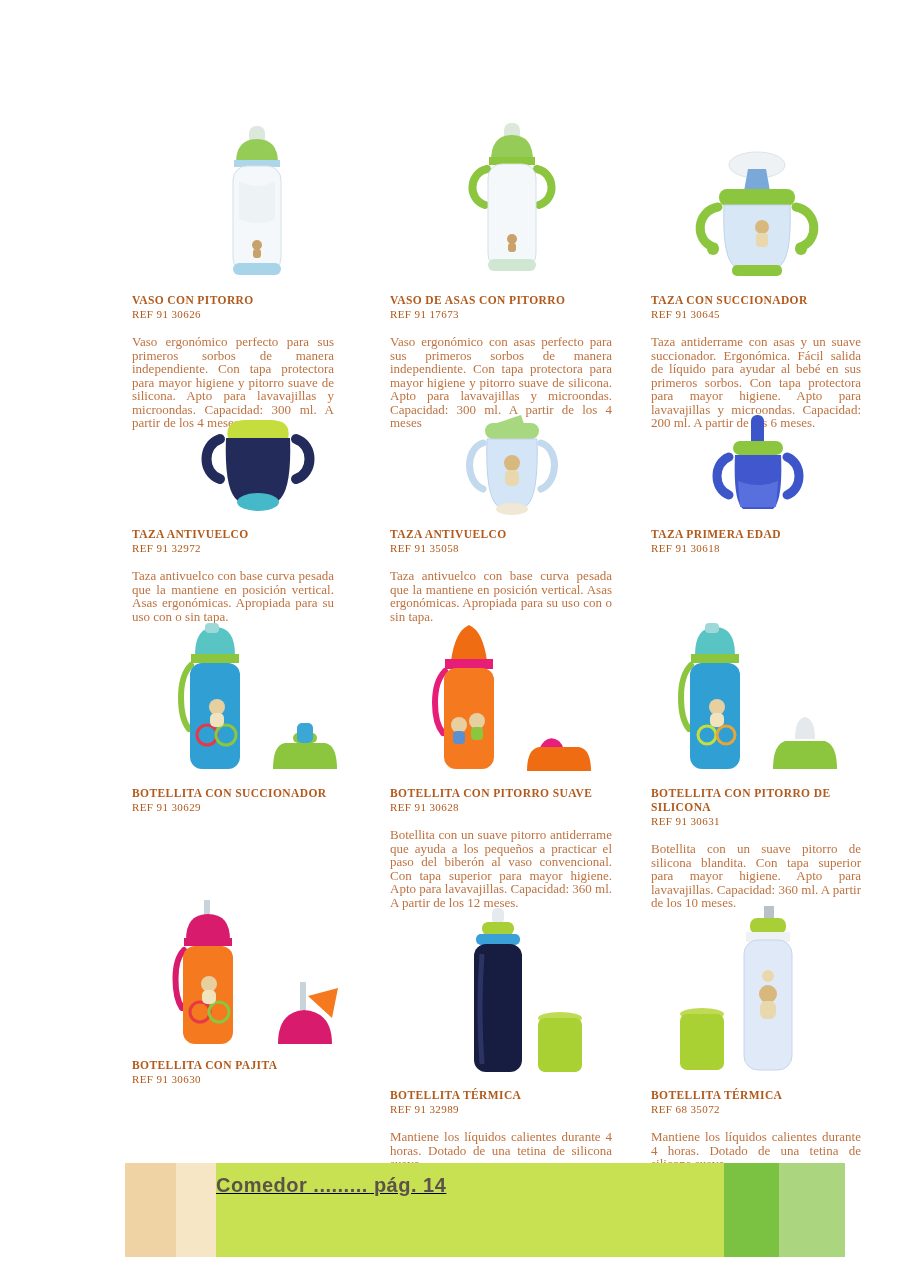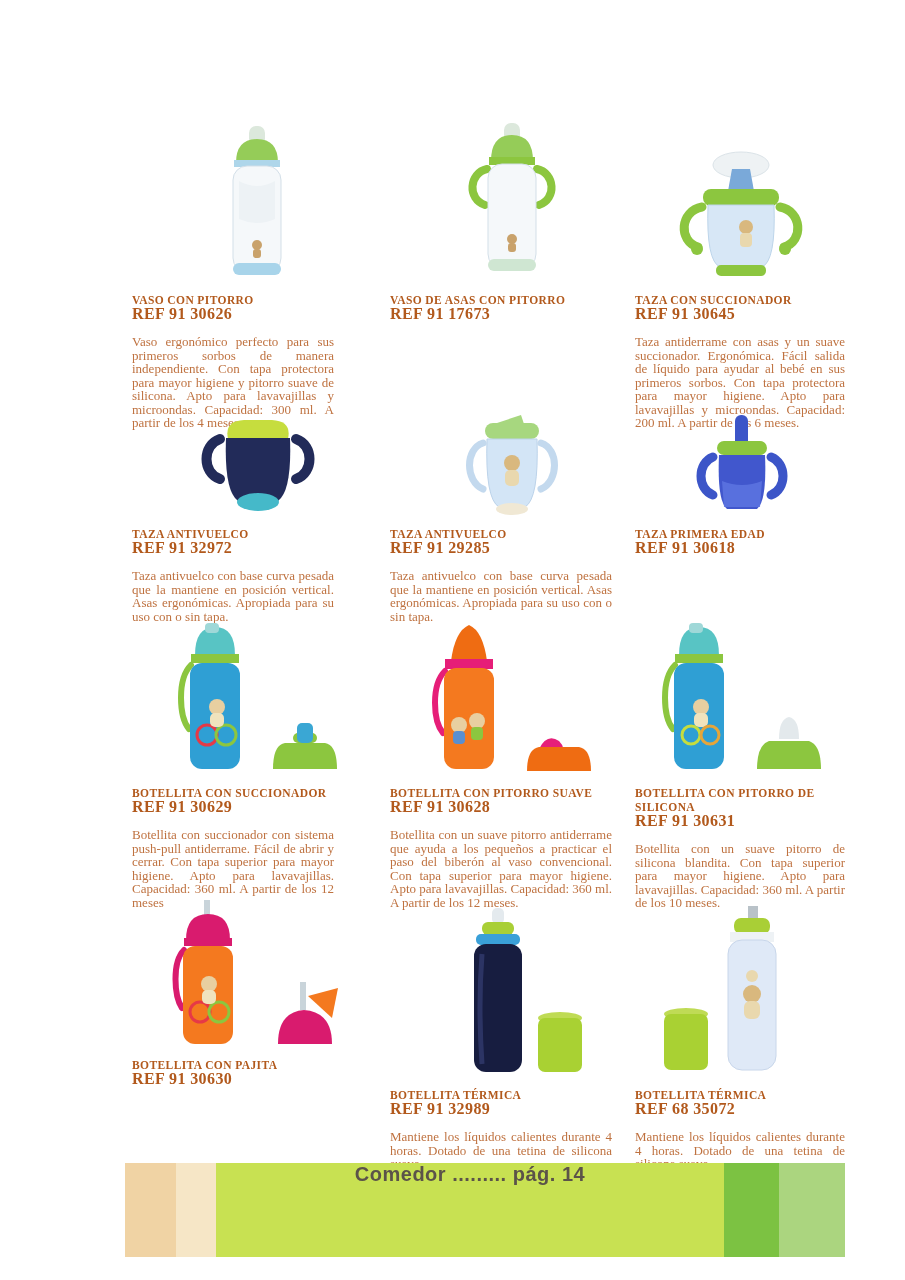--- a/index.html
+++ b/index.html
@@ -20,53 +20,53 @@
     background:#ffffff;
     font-family:"Liberation Serif", serif;
     overflow:hidden;
     margin-left:35px;
   }
   .row{position:absolute;left:0;width:905px;}
   .r1{top:113px;} .r2{top:405px;} .r3{top:613px;} .r4{top:893px;}
   .cell{position:absolute;top:0;}
   .c1{left:97px;width:250px;}
   .c2{left:355px;width:243px;}
-  .c3{left:600px;width:212px;}
+  .c3{left:616px;width:212px;}
   .imgbox{display:flex;align-items:flex-end;justify-content:center;}
   .r1 .imgbox{height:170px;}
   .r2 .imgbox{height:112px;}
   .r3 .imgbox{height:163px;}
   .r4 .imgbox{height:185px;}
   .r4 .c1 .imgbox{height:155px;}
   .ptitle{
     margin-top:10px;
     font-size:11.5px;font-weight:bold;letter-spacing:.4px;
     color:var(--title-c);line-height:14px;
   }
   .pref{
-    font-size:16px;font-weight:bold;letter-spacing:.4px;
+    font-size:11px;font-weight:normal;letter-spacing:.4px;
     color:var(--title-c);line-height:14px;
   }
   .pdesc{
     margin-top:14px;
     font-size:13px;line-height:13.5px;
     color:var(--body-c);
     text-align:justify;
   }
   .c1 .pdesc{width:202px;}
   .c2 .pdesc{width:222px;}
   .c3 .pdesc{width:210px;}
   .footer{
     position:absolute;top:1163px;left:90px;height:94px;
     display:flex;
   }
   .fb{height:94px;}
   .fb1{width:51px;background:var(--f-tan);}
   .fb2{width:40px;background:var(--f-tan-light);}
-  .fb3{width:508px;background:var(--f-lime);text-align:center;}
+  .fb3{width:508px;background:var(--f-lime);text-align:left;padding-top:11px;text-decoration:underline;}
   .fb4{width:55px;background:var(--f-green);}
   .fb5{width:66px;background:var(--f-green-light);}
   .footer-label{
     font-family:"Liberation Sans", sans-serif;
     font-weight:bold;font-size:20px;color:var(--footer-text);
     letter-spacing:.5px;
   }
 </style>
 </head>
 <body>
@@ -100,20 +100,21 @@
           <path d="M30 48 C12 52 10 78 28 84" fill="none" stroke="#8cc63f" stroke-width="8" stroke-linecap="round"></path>
           <path d="M80 48 C98 52 100 78 82 84" fill="none" stroke="#8cc63f" stroke-width="8" stroke-linecap="round"></path>
           <rect x="31" y="43" width="48" height="104" rx="14" fill="#f5f8fa" stroke="#d3dfe8"></rect>
           <circle cx="55" cy="118" r="5" fill="#c9a26b"></circle>
             <rect x="51" y="122" width="8" height="9" rx="3" fill="#c9a26b"></rect>
           <rect x="31" y="138" width="48" height="12" rx="6" fill="#cfe6d2"></rect>
         </svg>
       </div>
       <div class="ptitle">VASO DE ASAS CON PITORRO</div>
       <div class="pref">REF 91 17673</div>
+      <p class="pdesc">Vaso ergonómico con asas perfecto para sus primeros sorbos de manera independiente. Con tapa protectora para mayor higiene y pitorro suave de silicona. Apto para lavavajillas y microondas. Capacidad: 300 ml. A partir de los 4 meses</p>
     </div>
     <div class="cell c3">
       <div class="imgbox">
         <svg width="150" height="134" viewBox="0 0 150 134">
           <ellipse cx="75" cy="16" rx="28" ry="13" fill="#eef2f4" stroke="#dbe3e8"></ellipse>
           <polygon points="66,20 84,20 88,42 62,42" fill="#7aa9d9"></polygon>
           <rect x="37" y="40" width="76" height="17" rx="8" fill="#8cc63f"></rect>
           <path d="M42 56 Q40 112 54 118 L96 118 Q110 112 108 56 Z" fill="#d7e7f6" stroke="#bdd5ea"></path>
           <path d="M36 58 C14 62 12 92 32 98" fill="none" stroke="#8cc63f" stroke-width="9" stroke-linecap="round"></path>
           <path d="M114 58 C136 62 138 92 118 98" fill="none" stroke="#8cc63f" stroke-width="9" stroke-linecap="round"></path>
@@ -153,21 +154,21 @@
           <rect x="28" y="12" width="54" height="16" rx="8" fill="#a7d77f"></rect>
           <path d="M26 32 C8 38 8 70 26 78" fill="none" stroke="#c3d9ee" stroke-width="7" stroke-linecap="round"></path>
           <path d="M84 32 C102 38 102 70 84 78" fill="none" stroke="#c3d9ee" stroke-width="7" stroke-linecap="round"></path>
           <path d="M30 28 Q28 88 42 96 L68 96 Q82 88 80 28 Z" fill="#d3e5f6" stroke="#bcd3ea"></path>
           <circle cx="55" cy="52" r="8" fill="#d9b87e"></circle>
             <rect x="48" y="59" width="14" height="16" rx="5" fill="#e9d8ae"></rect>
           <ellipse cx="55" cy="98" rx="16" ry="6" fill="#f0e8d4"></ellipse>
         </svg>
       </div>
       <div class="ptitle">TAZA ANTIVUELCO</div>
-      <div class="pref">REF 91 29285</div>
+      <div class="pref">REF 91 35058</div>
       <p class="pdesc">Taza antivuelco con base curva pesada que la mantiene en posición vertical. Asas ergonómicas. Apropiada para su uso con o sin tapa.</p>
     </div>
     <div class="cell c3">
       <div class="imgbox">
         <svg width="105" height="102" viewBox="0 0 105 102">
           <rect x="46" y="0" width="13" height="32" rx="6" fill="#3c55c8"></rect>
           <rect x="28" y="26" width="50" height="14" rx="7" fill="#8cc63f"></rect>
           <path d="M24 42 C8 48 8 74 24 80" fill="none" stroke="#3c55c8" stroke-width="9" stroke-linecap="round"></path>
           <path d="M82 42 C98 48 98 74 82 80" fill="none" stroke="#3c55c8" stroke-width="9" stroke-linecap="round"></path>
           <path d="M30 40 L76 40 Q78 86 68 94 L38 94 Q28 86 30 40 Z" fill="#4157cd"></path>
@@ -192,21 +193,20 @@
           <circle cx="61" cy="114" r="10" fill="none" stroke="#8cc63f" stroke-width="3"></circle>
           <circle cx="52" cy="86" r="8" fill="#e8cfa0"></circle>
             <rect x="45" y="92" width="14" height="14" rx="5" fill="#f0e3bd"></rect>
           <rect x="128" y="112" width="24" height="10" rx="5" fill="#8cc63f"></rect>
           <rect x="132" y="102" width="16" height="20" rx="5" fill="#3aa7d4"></rect>
           <path d="M108 148 Q108 124 120 122 L160 122 Q172 124 172 148 Z" fill="#8cc63f"></path>
         </svg>
       </div>
       <div class="ptitle">BOTELLITA CON SUCCIONADOR</div>
       <div class="pref">REF 91 30629</div>
-      <p class="pdesc">Botellita con succionador con sistema push-pull antiderrame. Fácil de abrir y cerrar. Con tapa superior para mayor higiene. Apto para lavavajillas. Capacidad: 360 ml. A partir de los 12 meses</p>
     </div>
     <div class="cell c2">
       <div class="imgbox">
         <svg width="185" height="155" viewBox="0 0 185 155">
           <path d="M32 40 Q36 10 50 4 Q64 10 68 40 Z" fill="#ef6c12"></path>
           <rect x="26" y="38" width="48" height="10" fill="#e61e78"></rect>
           <path d="M26 50 C12 64 14 100 24 112" fill="none" stroke="#e61e78" stroke-width="6" stroke-linecap="round"></path>
           <rect x="25" y="47" width="50" height="101" rx="12" fill="#f4791f"></rect>
           <circle cx="40" cy="104" r="8" fill="#e8cfa0"></circle>
             <rect x="34" y="110" width="12" height="13" rx="4" fill="#5a8fd0"></rect>

